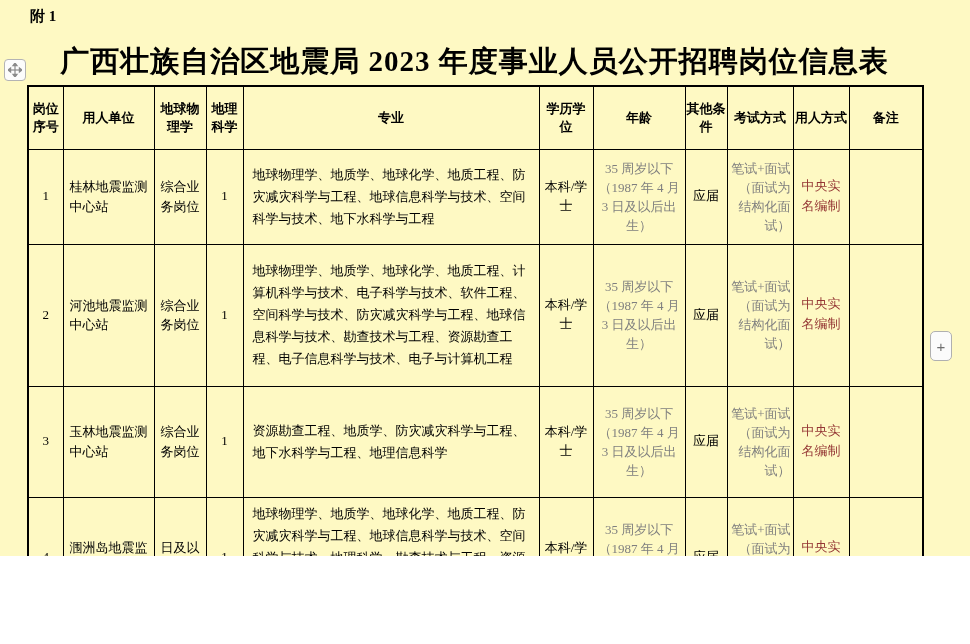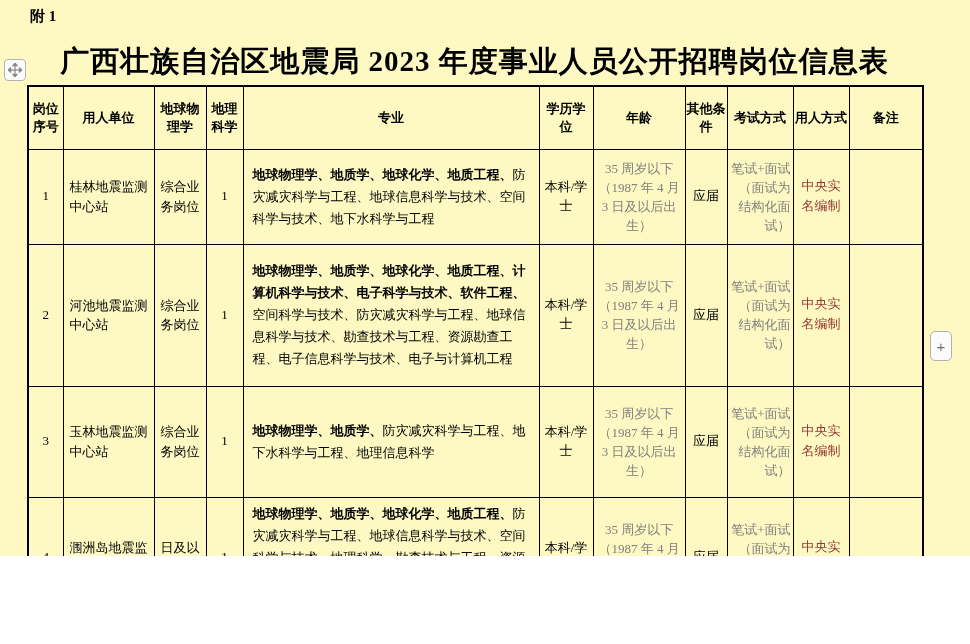--- a/index.html
+++ b/index.html
@@ -24,21 +24,21 @@
   table.grid th { font-weight:bold; text-align:center; line-height:1.35; padding:2px 1px; }
   tr.h-header { height:63px; }
   tr.r1 { height:95px; }
   tr.r2 { height:142px; }
   tr.r3 { height:111px; }
   tr.r4 { height:115px; }
 
   td.c-center { text-align:center; padding:2px; line-height:1.45; }
   td.c-left   { text-align:left; padding:16px 6px; line-height:1.5; }
   td.c-major  { text-align:left; padding:5px 8px 5px 9px; line-height:22px; font-size:13.5px; }
-  td.c-major .seg-bold { font-weight:bold; }
+  td.c-major .seg-bold { font-weight:normal; }
   td.c-age  { color:#7f7f7f; font-size:12.5px; line-height:19px; }
   td.c-exam { color:#7f7f7f; font-size:12.5px; line-height:19px;text-align:right; }
   td.c-emp  { color:#943634; font-size:13px; line-height:20px;font-family:Liberation Mono, monospace; }
 
   .plus-btn { position:absolute; left:930px; top:331px; width:22px; height:30px;
               border:1px solid #b0b0b0; border-radius:5px; background:#fbfbfb;
               display:flex; align-items:center; justify-content:center;
               color:#6f6f6f; font-family:"Liberation Sans",sans-serif; font-size:15px;
               cursor:pointer; }
   .partial-btn { position:absolute; left:-7px; top:620px; width:15px; height:32px;
@@ -123,21 +123,21 @@
       <td class="c-center c-exam">笔试+面试（面试为结构化面试）</td>
       <td class="c-center c-emp">中央实名编制</td>
       <td class="c-center"></td>
     </tr>
 
     <tr class="r3">
       <td class="c-center">3</td>
       <td class="c-left">玉林地震监测中心站</td>
       <td class="c-left">综合业务岗位</td>
       <td class="c-center">1</td>
-      <td class="c-major"><span class="seg-bold">地球物理学、地质学、</span><span>防灾减灾科学与工程、地下水科学与工程、地理信息科学</span></td>
+      <td class="c-major"><span class="seg-bold">资源勘查工程、地质学、</span><span>防灾减灾科学与工程、地下水科学与工程、地理信息科学</span></td>
       <td class="c-center">本科/学士</td>
       <td class="c-center c-age">35 周岁以下（1987 年 4 月 3 日及以后出生）</td>
       <td class="c-center">应届</td>
       <td class="c-center c-exam">笔试+面试（面试为结构化面试）</td>
       <td class="c-center c-emp">中央实名编制</td>
       <td class="c-center"></td>
     </tr>
 
     <tr class="r4">
       <td class="c-center">4</td>

